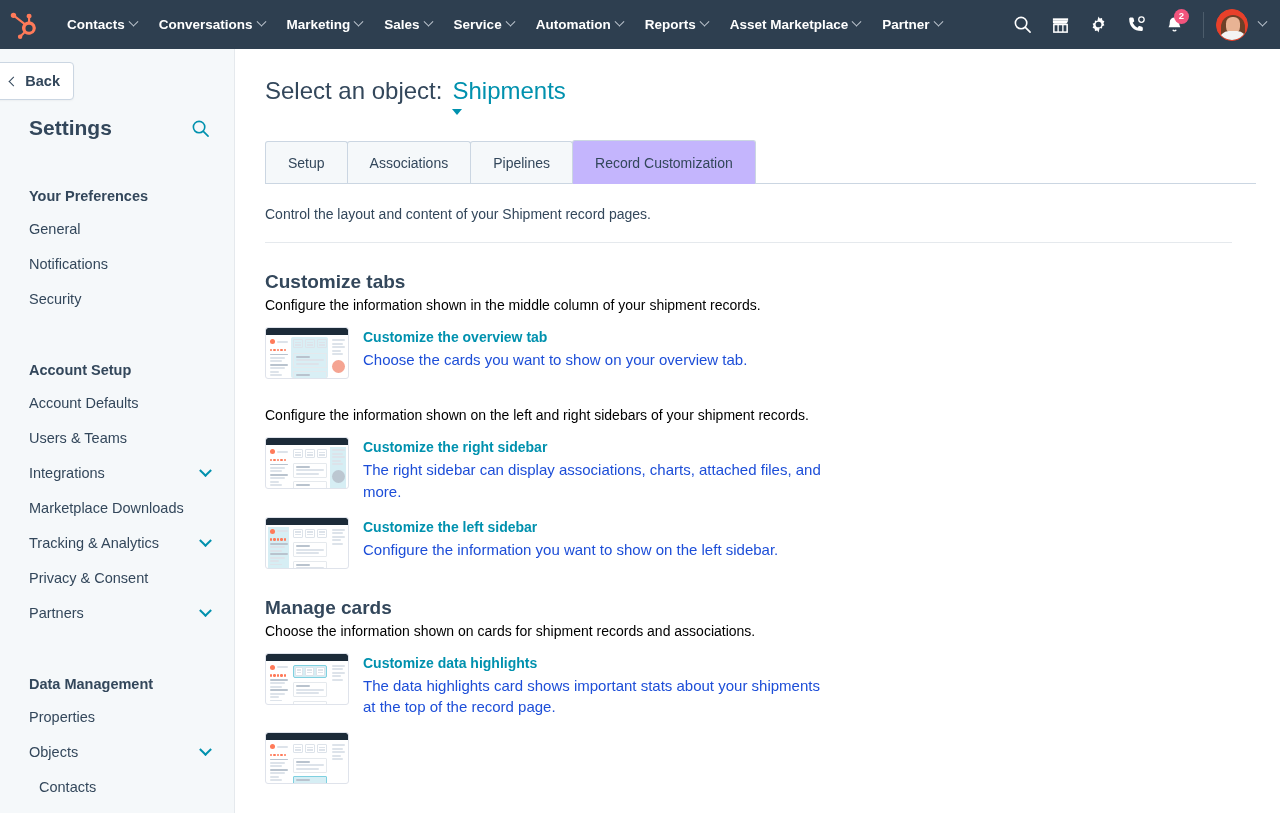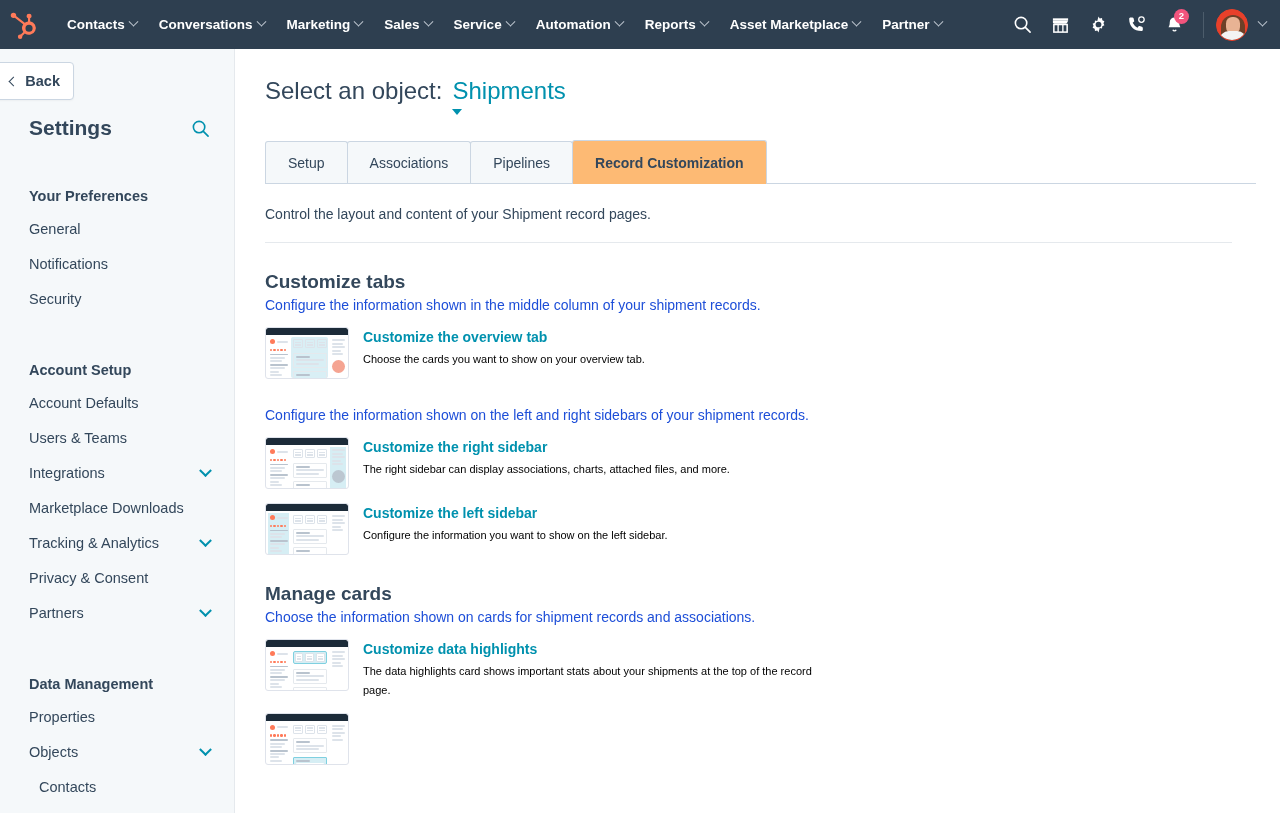--- a/index.html
+++ b/index.html
@@ -130,44 +130,44 @@
   }
   .tabs { display: flex; align-items: flex-end; position: relative; height: 44px; }
   .tab {
     padding: 0 22px; height: 43px; display: flex; align-items: center;
     justify-content: center; font-size: 14px; color: #33475b;
     background: #f5f8fa; border: 1px solid #cbd6e2; border-bottom: none;
     margin-right: -1px; cursor: pointer; border-radius: 3px 3px 0 0;
     position: relative;
   }
   .tab.active {
-    background: #fdba74; font-weight: 700; height: 44px; z-index: 2;
+    background: #c4b5fd; font-weight: 400; height: 44px; z-index: 2;
   }
   .tabs-rule {
     position: absolute; left: 0; right: 0; bottom: 0;
     height: 1px; background: #cbd6e2;
   }
   .tab.active::after {
     content: ""; position: absolute; left: 0; right: 0; bottom: -1px;
     height: 1px; background: #ffffff;
   }
   .page-sub {
     font-size: 14px; color: #33475b; padding: 22px 0 20px 0;
     border-bottom: 1px solid #e5e9ed; margin-right: 24px;
   }
   .section { margin-top: 28px; }
   .section-title { font-size: 19px; font-weight: 700; color: #33475b; margin-bottom: 4px; }
-  .section-desc { font-size: 14px; color: #1d4ed8; margin-bottom: 14px; }
+  .section-desc { font-size: 14px; color: #000000; margin-bottom: 14px; }
   .row { display: flex; gap: 14px; margin-bottom: 14px; align-items: flex-start; }
   .row-text { padding-top: 2px; max-width: 470px; }
   .row-link {
     font-size: 14px; font-weight: 700; color: #0091ae;
     cursor: pointer; display: block; margin-bottom: 4px;
   }
-  .row-desc { font-size: 11px; color: #000000; line-height: 1.45; }
+  .row-desc { font-size: 15px; color: #1d4ed8; line-height: 1.45; }
 
   
   .thumb {
     width: 84px; height: 52px; flex: 0 0 84px;
     border: 1px solid #dfe3eb; border-radius: 3px;
     background: #ffffff; overflow: hidden; position: relative;
     cursor: pointer;
   }
   .t-topbar { height: 7px; background: #1c2b39; border-radius: 2px 2px 0 0; }
   .t-body { display: flex; height: 45px; padding: 2px; gap: 2px; }

